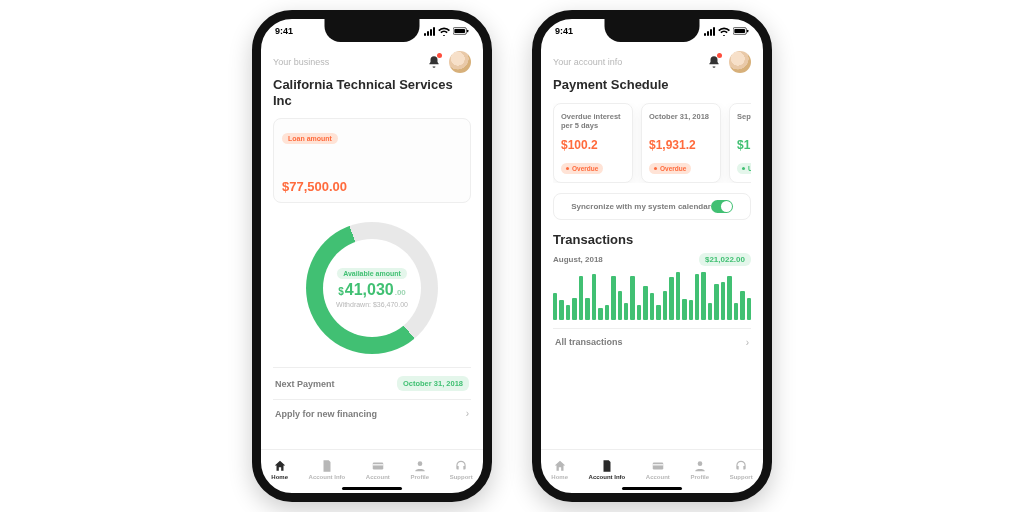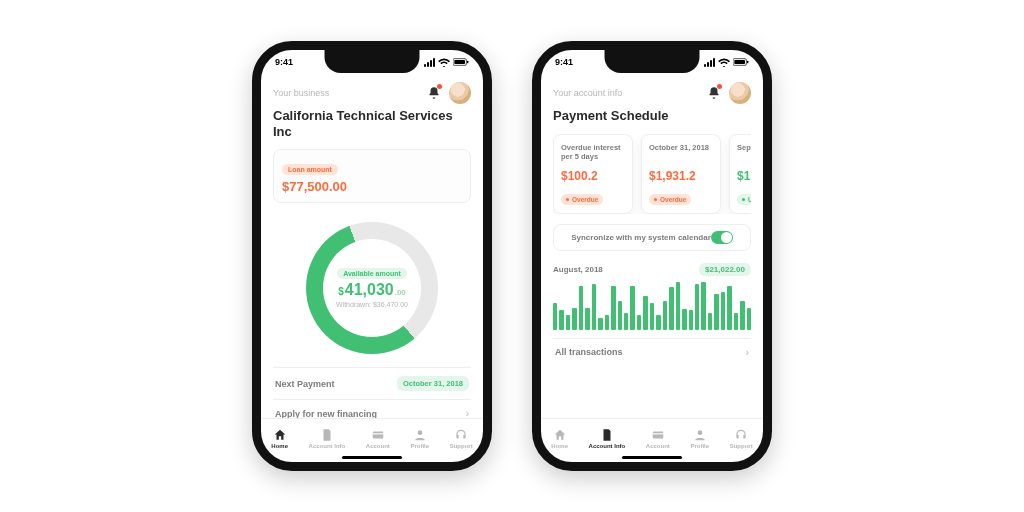--- a/index.html
+++ b/index.html
@@ -12,21 +12,21 @@
     --text-light:#b7b7b7;
     --bg:#ffffff;
     --panel:#fdfdfd;
     --shadow:0 4px 12px rgba(0,0,0,0.05);
     --hair:#eeeeee;
   }
   *{box-sizing:border-box;font-family:-apple-system,BlinkMacSystemFont,"Helvetica Neue",Arial,sans-serif;}
   body{margin:0;width:1024px;height:512px;background:#fff;display:flex;justify-content:center;align-items:center;gap:40px;}
 
   
-  .phone{width:240px;height:430px;border:9px solid #111;border-radius:40px;position:relative;background:#fff;box-shadow:0 8px 24px rgba(0,0,0,.2);overflow:hidden;}
+  .phone{width:240px;height:492px;border:9px solid #111;border-radius:40px;position:relative;background:#fff;box-shadow:0 8px 24px rgba(0,0,0,.2);overflow:hidden;}
   .notch{position:absolute;top:-1px;left:50%;transform:translateX(-50%);width:95px;height:24px;background:#111;border-radius:0 0 16px 16px;z-index:5;}
   .status-bar{height:24px;display:flex;justify-content:space-between;align-items:center;padding:0 14px;font-size:9px;font-weight:600;}
   .status-right{display:flex;gap:3px;align-items:center;}
   .sig{display:inline-flex;align-items:flex-end;gap:1px;}
   .sig i{width:2px;background:#000;border-radius:1px;}
   .sig i:nth-child(1){height:3px}.sig i:nth-child(2){height:5px}.sig i:nth-child(3){height:7px}.sig i:nth-child(4){height:9px}
 
   .screen{position:absolute;top:24px;bottom:0;left:0;right:0;display:flex;flex-direction:column;}
   .content{flex:1;overflow:hidden;padding:8px 12px 0 12px;}
 
@@ -38,21 +38,21 @@
   .avatar{width:22px;height:22px;border-radius:50%;background:radial-gradient(circle at 40% 35%, #f7e0c9 35%, #e9c9a8 36% 55%, #d7b07a 56%);}
 
   h1.title{font-size:13px;font-weight:800;color:var(--text-dark);margin:4px 0 10px 0;line-height:1.2;}
 
   .cards-row{display:flex;gap:8px;}
   .card{flex:1;border:1px solid var(--hair);border-radius:8px;padding:8px;background:var(--panel);}
   .pill{display:inline-block;font-size:7px;font-weight:600;padding:2px 6px;border-radius:8px;margin-bottom:4px;}
   .pill.orange{background:var(--orange-soft);color:var(--orange);}
   .pill.green{background:var(--green-soft);color:var(--green);}
   .amt{font-size:13px;font-weight:800;}
-  .amt.orange{color:var(--orange);} .amt.green{color:var(--green);}
+  .amt.orange{color:var(--orange);margin-top:31px;} .amt.green{color:var(--green);}
 
   .donut-wrap{position:relative;height:150px;margin:10px 0 4px 0;display:flex;align-items:center;justify-content:center;}
   .donut{width:132px;height:132px;border-radius:50%;background:conic-gradient(from 140deg, var(--green) 0 200deg, #e8e8e8 200deg 360deg);display:flex;align-items:center;justify-content:center;}
   .donut-hole{width:98px;height:98px;border-radius:50%;background:#fff;display:flex;flex-direction:column;align-items:center;justify-content:center;gap:2px;}
   .avail-pill{background:var(--green-soft);color:var(--green);font-size:7px;padding:2px 6px;border-radius:8px;font-weight:600;}
   .donut-amt{font-weight:800;color:var(--green);font-size:16px;display:flex;align-items:baseline;}
   .donut-amt .cents{font-size:8px;color:#9fd6b4;margin-left:1px;}
   .donut-amt .cur{font-size:10px;margin-right:1px;}
   .withdrawn{font-size:7px;color:var(--text-light);}
 
@@ -267,20 +267,21 @@
               <span>U</span>
             </span>
         </div>
       </div>
 
       <div class="sync-row">
         <span class="sync-label">Syncronize with my system calendar</span>
         <span class="toggle"></span>
       </div>
 
+      <h2 class="sub">Transactions</h2>
       <div class="tx-head">
         <span class="tx-month">August, 2018</span>
         <span class="tx-total">$21,022.00</span>
       </div>
       <div class="bars" id="tx-bars">
           <i style="height: 55%;"></i>
           <i style="height: 40%;"></i>
           <i style="height: 30%;"></i>
           <i style="height: 45%;"></i>
           <i style="height: 90%;"></i>

